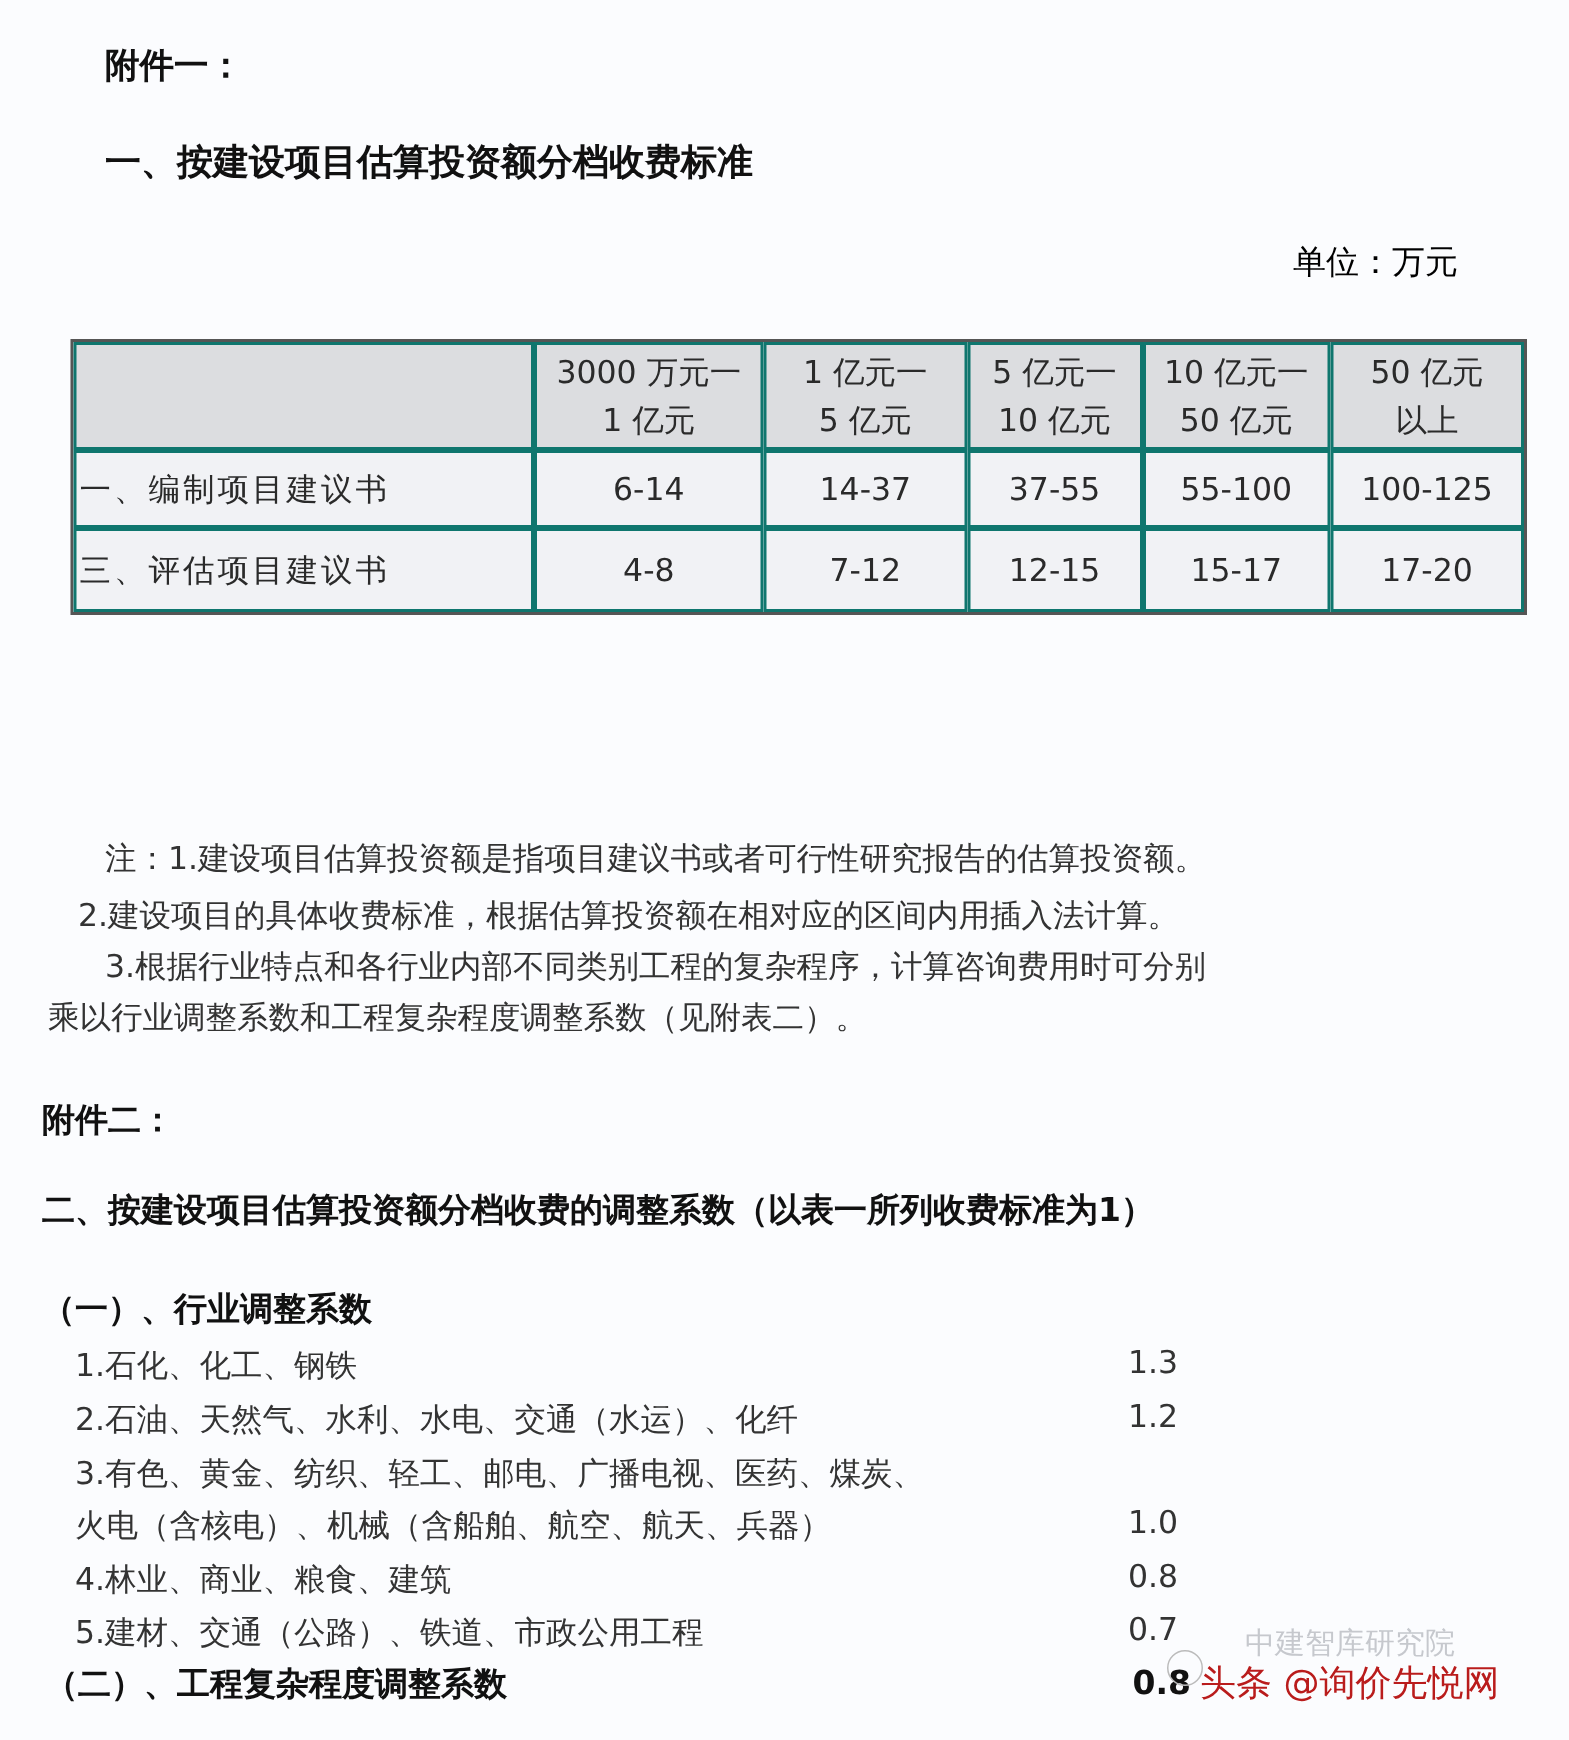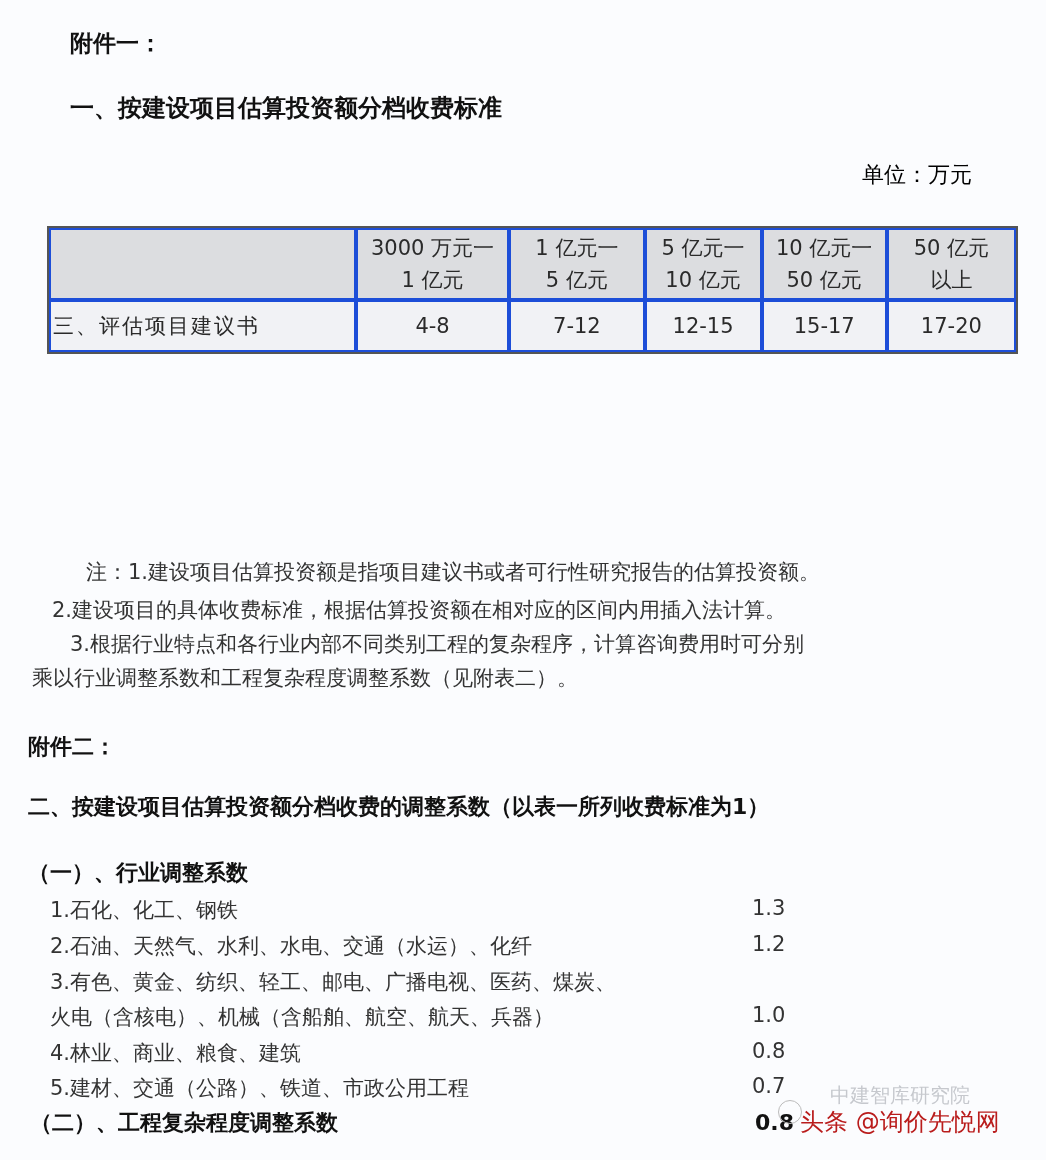--- a/index.html
+++ b/index.html
@@ -16,31 +16,31 @@
   .title1 { left:70px; top:92px; font-size:24px; }
   .unit { left:862px; top:160px; font-size:22px; color:#000000;font-family:Liberation Serif, serif; }
 
   table.fee {
     position:absolute; left:47px; top:226px;
     width:971px; border-collapse:separate; border-spacing:0;
     border:2px solid #555;
     background:#eceef1;
   }
   table.fee td {
-    border:2px solid #1d4ed8;
+    border:2px solid #0f766e;
     text-align:center; font-size:21px; color:#2a2a2a;
     padding:0; background:#f1f2f5;
   }
   table.fee tr.head td { background:#dcdde0; height:68px; line-height:32px; }
   table.fee tr.body td { height:48px; }
   table.fee tr.body td.rowlabel { text-align:left; padding-left:2px; letter-spacing:2px; }
   table.fee tr.body:nth-child(3) td, table.fee tr.body:nth-child(4) td, table.fee tr.body:nth-child(5) td { height:52px; }
 
   .note { left:70px; font-size:21px; color:#333; }
-  .note0 { top:558px;margin-left:16px; }
+  .note0 { top:558px; }
   .note1 { left:52px; top:596px; }
   .note2 { left:70px; top:630px; }
   .note3 { left:32px; top:664px; }
 
   .att2 { left:28px; top:732px; font-size:22px; }
   .title2 { left:28px; top:792px; font-size:22px; }
   .sub1 { left:28px; top:858px; font-size:22px; }
 
   .ind { left:30px; font-size:21px; color:#333;margin-left:20px; }
   .coef { left:752px; font-size:21px; color:#333; }
@@ -68,20 +68,28 @@
   <tbody>
       <tr class="head">
     <td style="width:300px"></td>
     <td style="width:148px"><span>3000 万元一</span><br><span>1 亿元</span></td>
     <td style="width:130px"><span>1 亿元一</span><br><span>5 亿元</span></td>
     <td style="width:112px"><span>5 亿元一</span><br><span>10 亿元</span></td>
     <td style="width:120px"><span>10 亿元一</span><br><span>50 亿元</span></td>
     <td style="width:124px"><span>50 亿元</span><br><span>以上</span></td>
   </tr>
   <tr class="body">
+    <td class="rowlabel">一、编制项目建议书</td>
+    <td>6-14</td>
+    <td>14-37</td>
+    <td>37-55</td>
+    <td>55-100</td>
+    <td>100-125</td>
+  </tr>
+  <tr class="body">
     <td class="rowlabel">三、评估项目建议书</td>
     <td>4-8</td>
     <td>7-12</td>
     <td>12-15</td>
     <td>15-17</td>
     <td>17-20</td>
   </tr>
 </tbody>
   </table>
 

